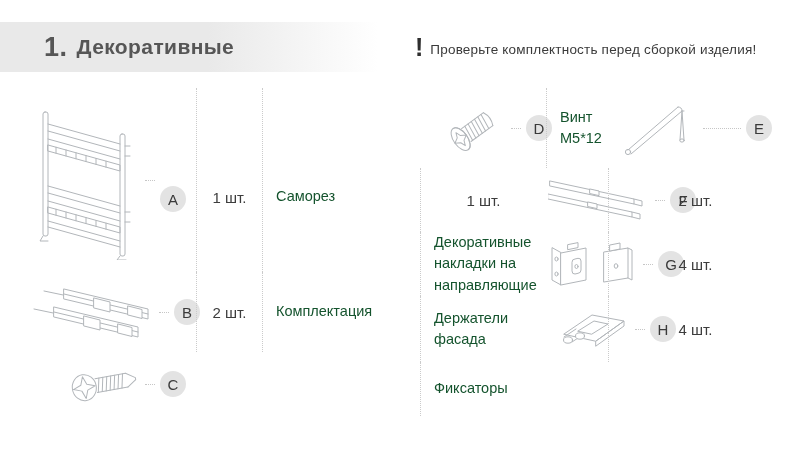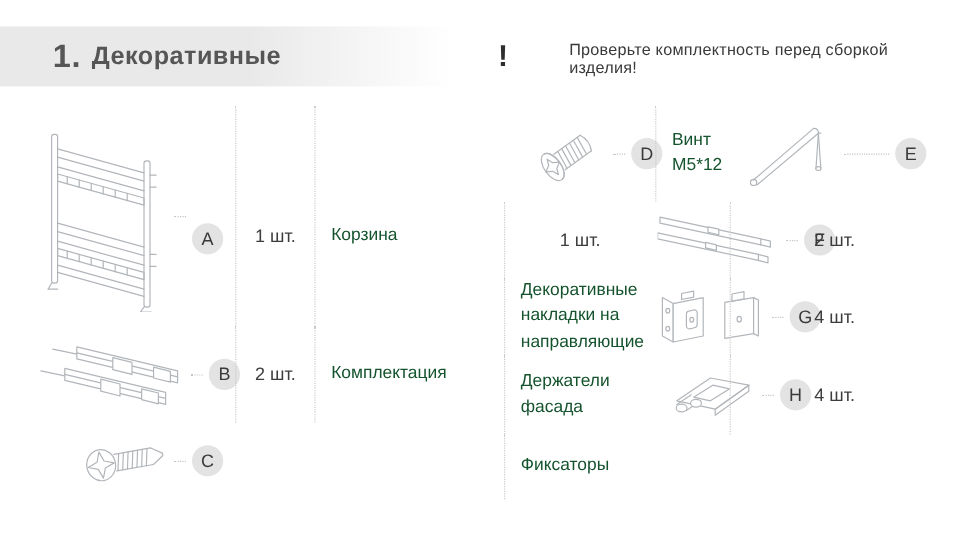--- a/index.html
+++ b/index.html
@@ -14,21 +14,21 @@
     background:linear-gradient(90deg,#e9e9e9 0%,#e9e9e9 55%,#ffffff 100%);
     display:flex; align-items:center; padding-left:44px;
   }
   .step-number { font-size:27px; font-weight:bold; color:#565656; margin-right:9px; letter-spacing:.5px; }
   .page-title  { font-size:21px; font-weight:bold; color:#565656; letter-spacing:.4px; }
   .warning {
     position:absolute; left:415px; top:34px; height:30px;
     display:flex; align-items:center;
   }
   .warning-mark { font-size:25px; font-weight:bold; color:#2e2e2e; margin-right:7px; margin-top:-4px; }
-  .warning-text { font-size:13.5px; color:#3a3a3a; letter-spacing:.2px;margin-left:44px; }
+  .warning-text { font-size:13.5px; color:#3a3a3a; letter-spacing:.2px; }
 
   
   .kit-table { position:absolute; top:88px; display:grid; }
   .kit-table-left  { left:30px;  width:372px; height:328px; grid-template-columns:166px 66px 1fr;
                      grid-template-rows:184px 80px 64px; }
   .kit-table-right { left:420px; width:362px; height:328px; grid-template-columns:126px 62px 1fr;
                      grid-template-rows:80px 64px 64px 66px 54px; }
   .img-cell  { display:flex; align-items:center; padding:0 10px 0 2px; }
   .qty-cell  { border-left:1px dotted #cbcbcb; display:flex; align-items:center; justify-content:center;
                font-size:15px; color:#3d3d3d; }
@@ -77,21 +77,21 @@
         <path class="ln" d="M16,107 L88,127 L88,133 L16,113 Z"></path>
         <path class="ln" d="M24,109.2 v6 M34,112 v6 M44,114.8 v6 M54,117.6 v6 M64,120.4 v6 M74,123.2 v6"></path>
         <path class="ln" d="M16,121 L88,141 M16,127 L88,147"></path>
         <path class="ln" d="M93,46 h5 M93,56 h5 M93,112 h5 M93,122 h5"></path>
         <path class="ln" d="M11,136 l-3,5 h8 M88,156 l-3,4 h9"></path>
       </svg>
       <div class="leader nudge"></div>
       <div class="badge nudge">A</div>
     </div>
     <div class="qty-cell pt">1 шт.</div>
-    <div class="name-cell pt">Корзина</div>
+    <div class="name-cell pt">Саморез</div>
 
     <div class="img-cell">
       <svg class="drawing" width="124" height="66" viewBox="0 0 124 66">
         <g>
           <path class="ln" d="M12,12 L36,17"></path>
           <path class="fw" d="M32,10 L116,30 L116,40 L32,20 Z"></path>
           <path class="ln" d="M32,15 L116,35"></path>
           <path class="fw" d="M62,19 l16,4 l0,10 l-16,-4 Z"></path>
           <path class="fw" d="M96,27 l14,3.5 l0,9 l-14,-3.5 Z"></path>
         </g>

